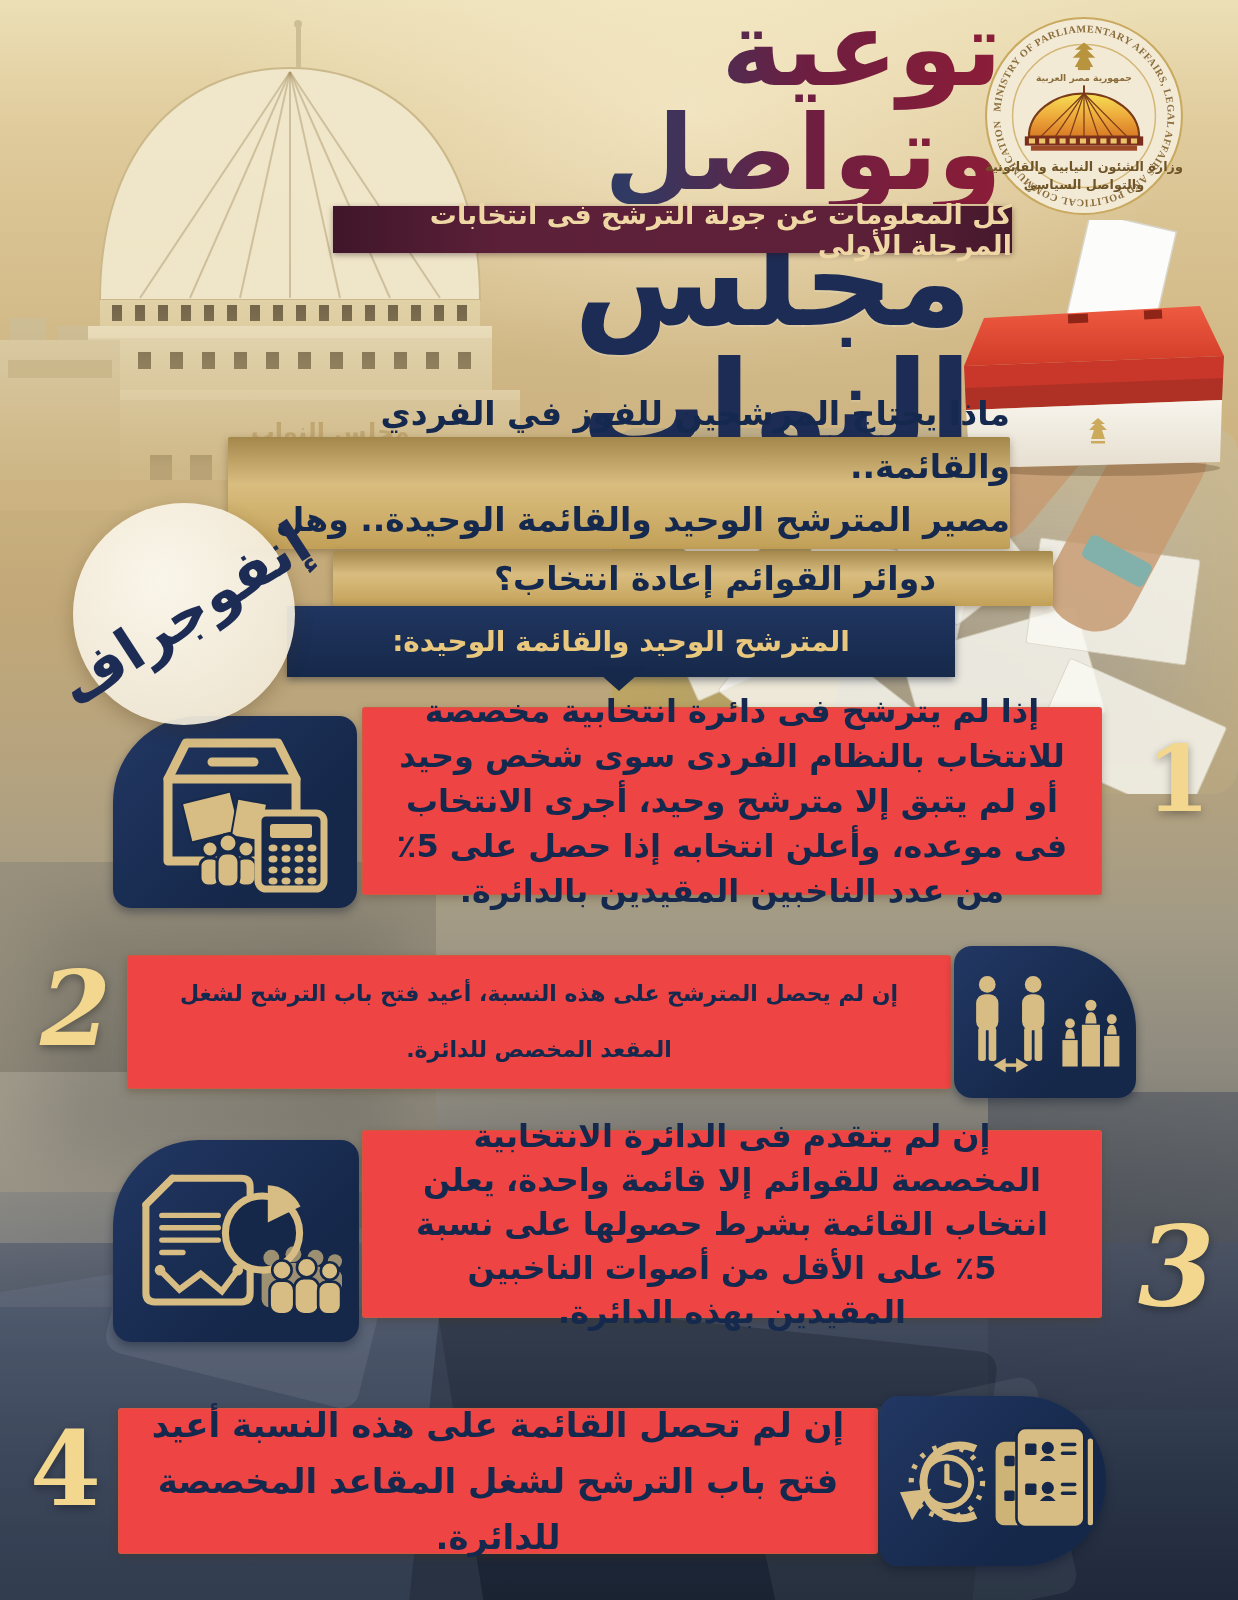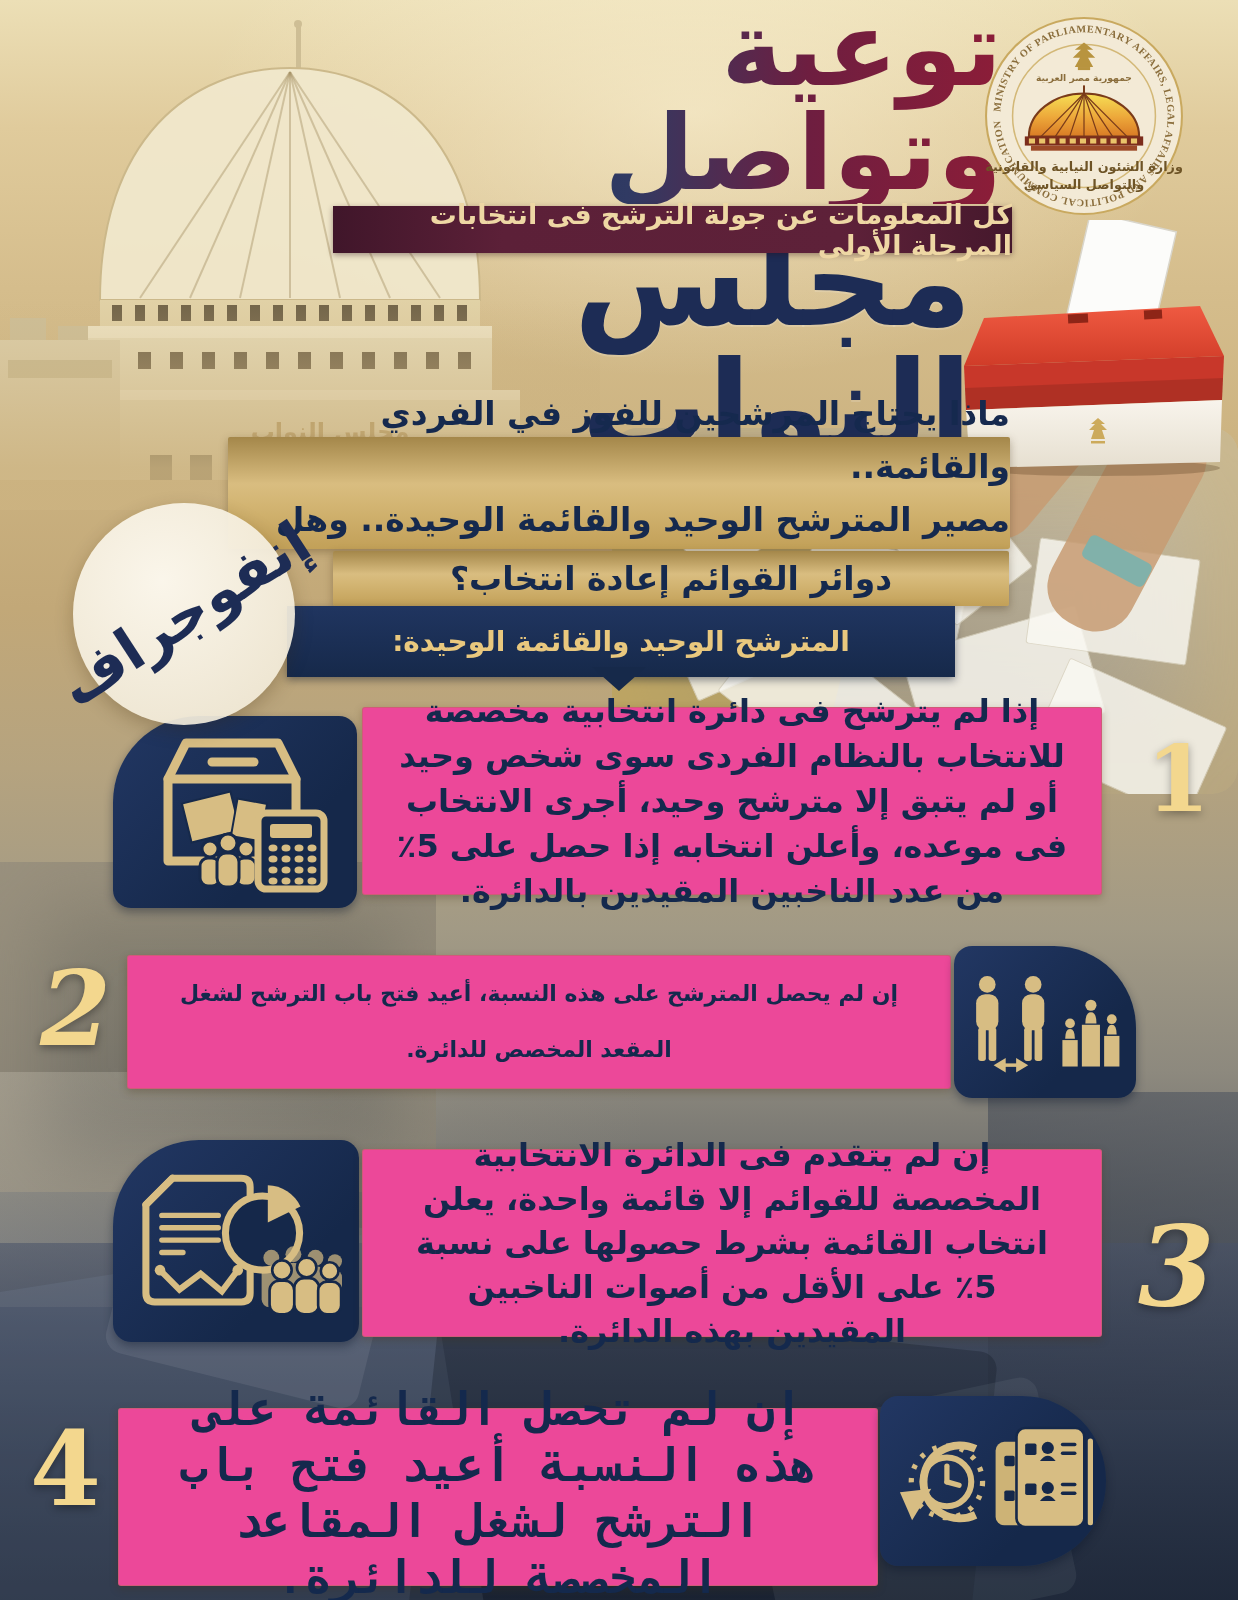--- a/index.html
+++ b/index.html
@@ -57,55 +57,55 @@
     box-shadow:0 2px 6px rgba(40,10,20,.4);}
   .main-title{left:268px;top:246px;width:704px;height:198px;z-index:6;
     display:flex;align-items:center;justify-content:center;
     color:#1d2c55;font-size:126px;font-weight:bold;direction:rtl;line-height:1;
     text-shadow:0 2px 0 rgba(255,255,255,.15);}
   .gold-block{z-index:7;background:linear-gradient(180deg,#a4874a,#d9bd80 42%,#d3b573 60%,#c2a058);
     display:flex;flex-direction:column;align-items:center;justify-content:center;
     color:#15294e;font-weight:bold;direction:rtl;border-radius:2px;
     box-shadow:0 3px 8px rgba(70,50,20,.35);}
   .gold-a{left:228px;top:437px;width:782px;height:112px;font-size:33px;line-height:53px;}
-  .gold-b{left:333px;top:551px;width:676px;height:55px;font-size:33px;}
+  .gold-b{left:333px;top:551px;width:676px;height:55px;font-size:33px;padding-left:44px;}
   .badge{left:73px;top:503px;width:222px;height:222px;border-radius:50%;z-index:8;
     background:radial-gradient(circle at 40% 35%,rgba(252,248,238,.97),rgba(240,232,212,.9));
     display:flex;align-items:center;justify-content:center;
     box-shadow:0 6px 18px rgba(60,40,10,.25);}
   .badge span{transform:rotate(-33deg);color:#1d2c55;font-size:58px;font-weight:bold;direction:rtl;}
   .section-banner{left:287px;top:606px;width:668px;height:71px;z-index:7;
     background:linear-gradient(180deg,#203560,#16294a);
     display:flex;align-items:center;justify-content:center;
     color:#e9c87e;font-size:28px;font-weight:bold;direction:rtl;
     box-shadow:0 3px 8px rgba(10,20,40,.45);}
   .tri-down{left:592px;top:667px;width:0;height:0;z-index:7;
     border-left:27px solid transparent;border-right:27px solid transparent;
     border-top:24px solid #16294a;}
   
   .icon-box{z-index:6;background:linear-gradient(135deg,#223763,#15284a 70%);
     box-shadow:0 4px 10px rgba(10,20,40,.4);
     display:flex;align-items:center;justify-content:center;}
-  .cream-box{z-index:6;background:#ec4899;border:1px solid rgba(160,125,60,.35);
+  .cream-box{z-index:6;background:#ef4444;border:1px solid rgba(160,125,60,.35);
     display:flex;align-items:center;justify-content:center;text-align:center;
     color:#14294d;font-weight:bold;direction:rtl;border-radius:3px;
     box-shadow:0 3px 8px rgba(70,50,20,.3);padding:4px 32px;box-sizing:border-box;}
   .num{z-index:6;font-family:"DejaVu Serif",serif;font-weight:bold;color:#f3d78e;
     text-shadow:0 3px 8px rgba(0,0,0,.35);line-height:1;}
   .i1-icon{left:113px;top:716px;width:244px;height:192px;border-radius:86px 18px 18px 18px;}
   .i1-text{left:362px;top:707px;width:740px;height:188px;font-size:32px;line-height:45px;}
   .n1{left:1146px;top:733px;font-size:92px;}
   .n2{left:40px;top:958px;font-size:102px;font-style:italic;}
   .i2-text{left:127px;top:955px;width:824px;height:134px;font-size:22px;line-height:56px;}
   .i2-icon{left:954px;top:946px;width:182px;height:152px;border-radius:18px 82px 18px 18px;}
   .i3-icon{left:113px;top:1140px;width:246px;height:202px;border-radius:86px 18px 18px 18px;}
-  .i3-text{left:362px;top:1130px;width:740px;height:188px;font-size:32px;line-height:44px;margin-top:19px;}
+  .i3-text{left:362px;top:1130px;width:740px;height:188px;font-size:32px;line-height:44px;}
   .n3{left:1138px;top:1212px;font-size:110px;font-style:italic;}
   .n4{left:30px;top:1418px;font-size:102px;}
-  .i4-text{left:118px;top:1408px;width:760px;height:178px;font-size:46px;line-height:56px;font-family:Liberation Mono, monospace;}
+  .i4-text{left:118px;top:1408px;width:760px;height:146px;font-size:34px;line-height:56px;}
   .i4-icon{left:880px;top:1396px;width:226px;height:170px;border-radius:18px 84px 84px 18px;}
 </style>
 </head>
 <body>
 
 <div id="poster">
 
   <div class="abs bg-base"></div>
   <div class="abs light-top"></div>
 

